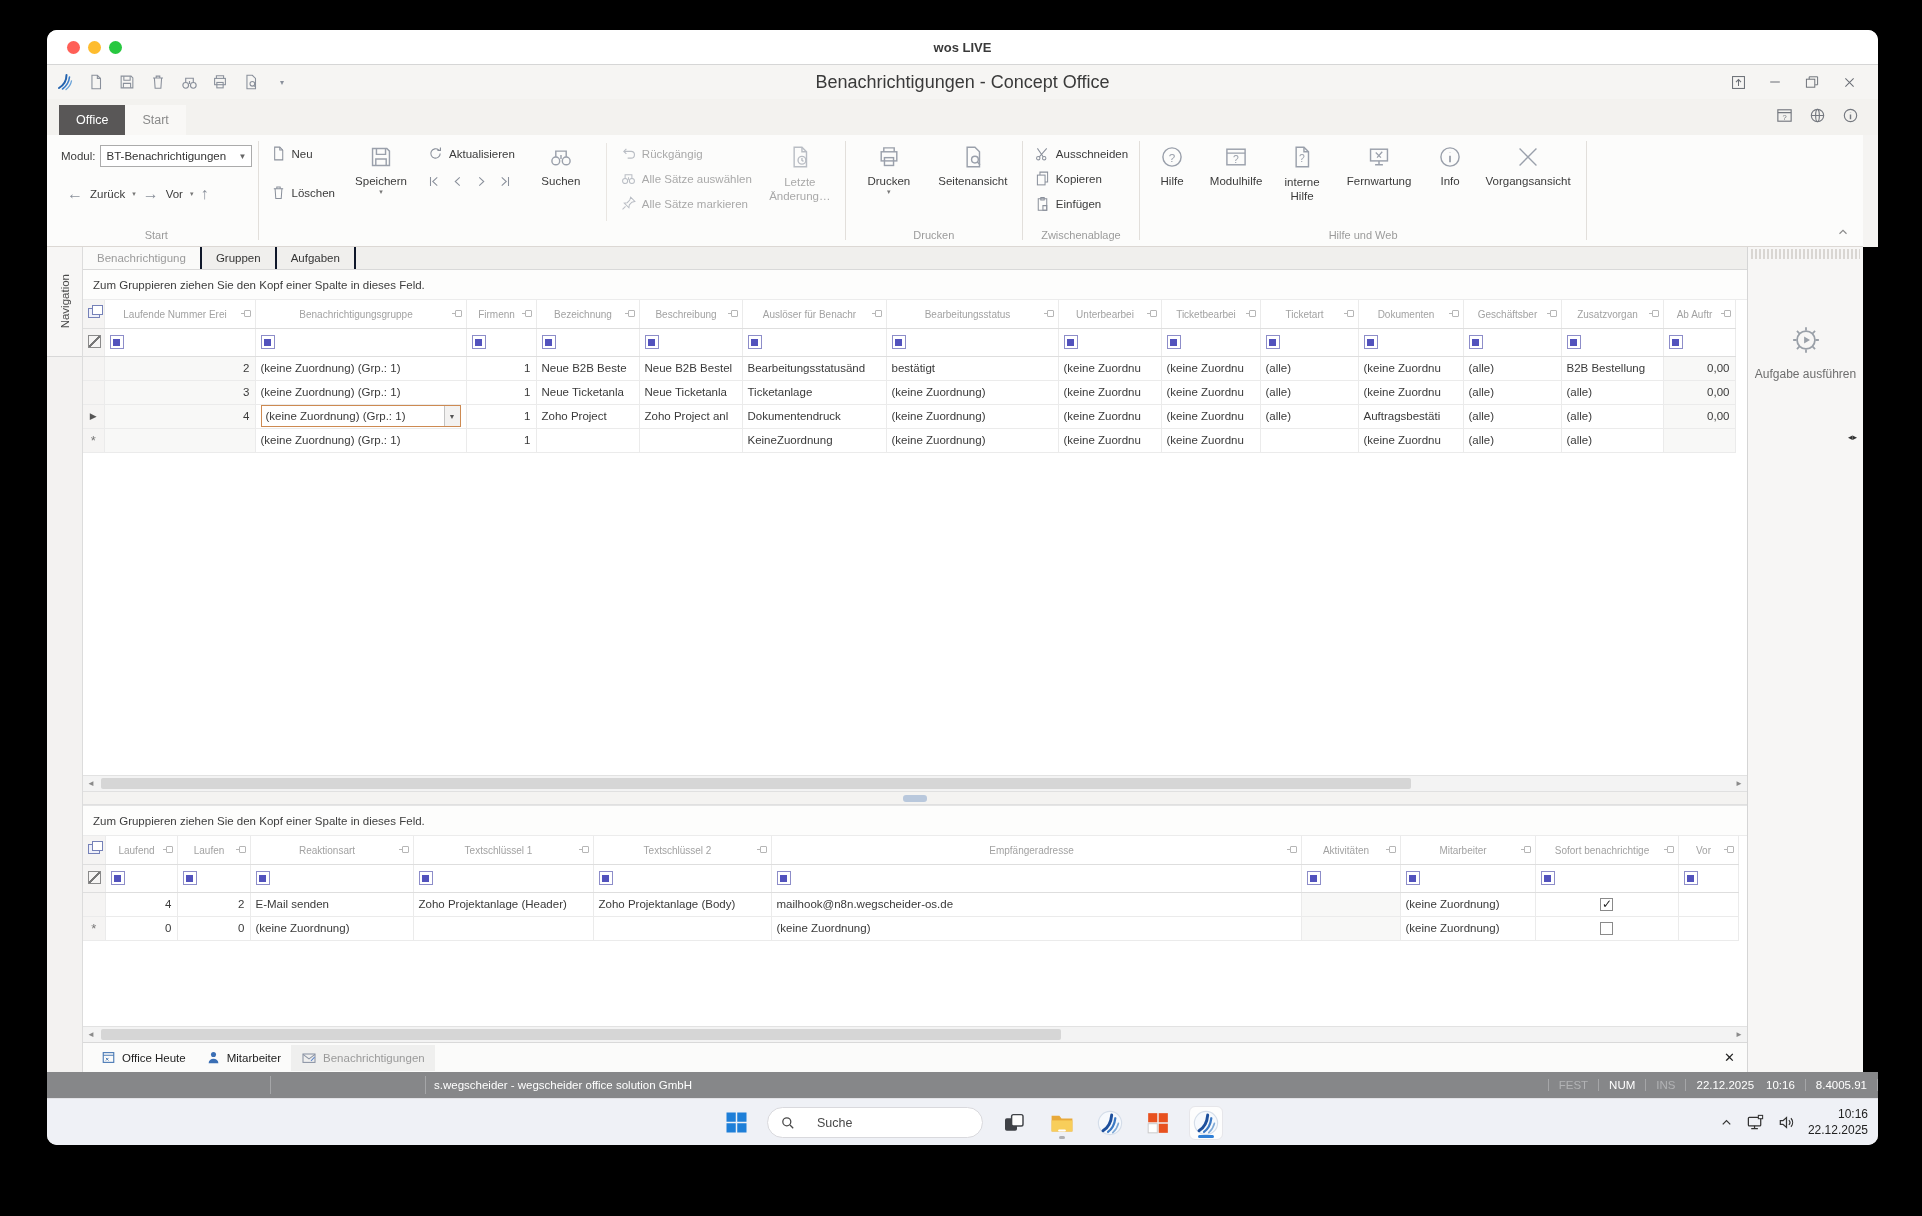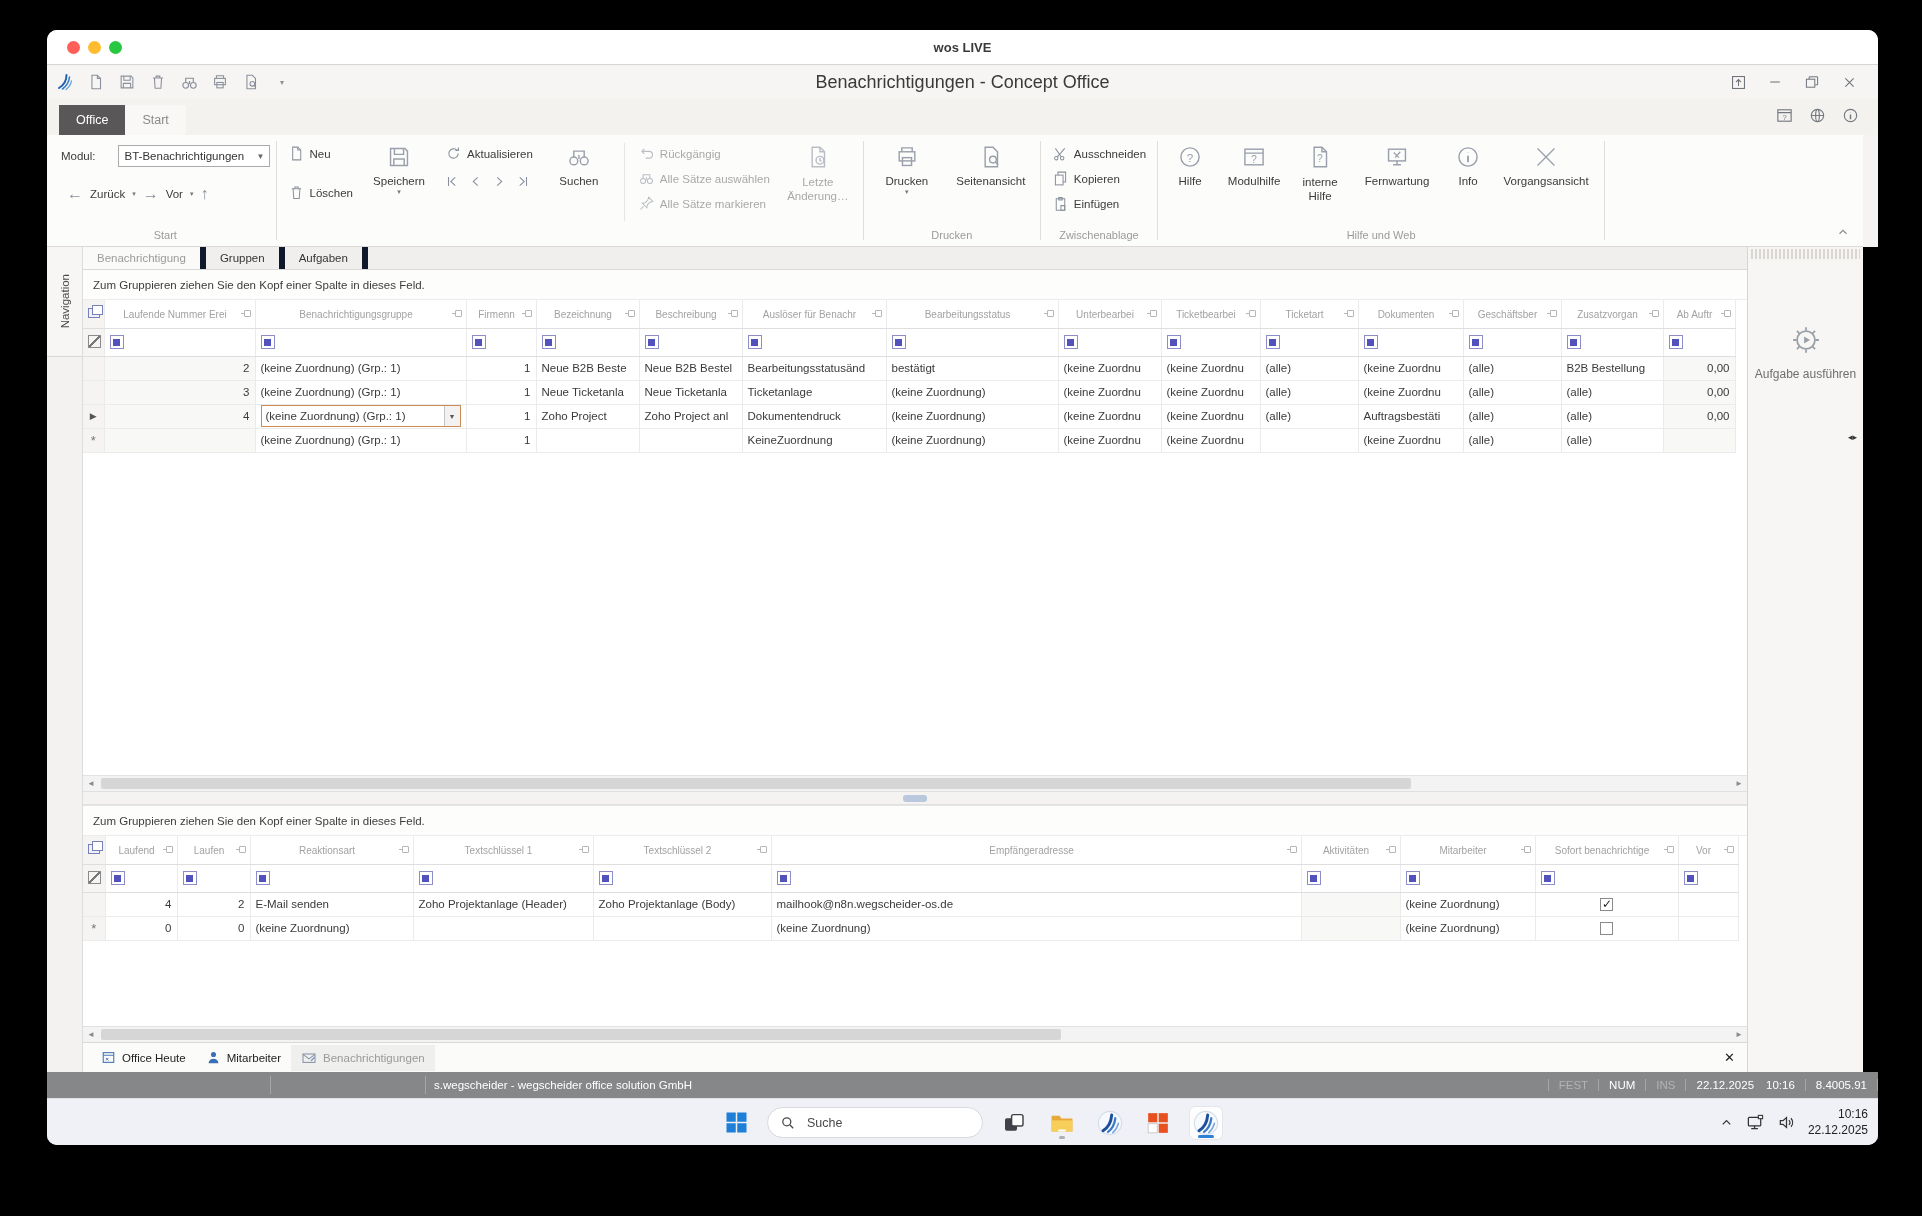--- a/index.html
+++ b/index.html
@@ -32,21 +32,21 @@
   .rtab-right{position:absolute;right:18px;top:6px;display:flex;gap:13px;color:#74787f;}
   .rtab-right span{width:20px;height:20px;display:flex;align-items:center;justify-content:center;}
   
   .ribbon{position:absolute;left:0;right:15px;top:105px;height:112px;background:#fcfcfb;
     border-bottom:1px solid #dcd8d4;display:flex;align-items:stretch;padding-left:8px;}
   .rgroup{display:flex;flex-direction:column;padding:6px 6px 0 6px;}
   .rg-content{flex:1;display:flex;align-items:flex-start;gap:4px;}
   .rg-label{height:20px;text-align:center;font-size:11px;color:#9b9b9b;line-height:18px;}
   .rsep{width:1px;background:#e2dfdb;margin:6px 0;}
   .isep{width:1px;background:#e9e6e2;margin:2px 4px;height:78px;}
-  .modul-row{display:flex;align-items:center;gap:22px;font-size:11.5px;color:#3b3b3b;margin-top:4px;}
+  .modul-row{display:flex;align-items:center;gap:4px;font-size:11.5px;color:#3b3b3b;margin-top:4px;}
   .dropdown{width:152px;height:22px;border:1px solid #ababab;background:#fff;display:flex;align-items:center;
     font-size:11.5px;color:#333;padding-left:6px;}
   .dropdown .dd-arrow{margin-left:auto;width:16px;text-align:center;color:#666;font-size:8px;}
   .nav-row{display:flex;align-items:center;gap:7px;margin-top:18px;padding-left:6px;color:#8a909b;}
   .nav-row .txt{font-size:11.5px;color:#3b3b3b;}
   .nav-row .mini{font-size:7px;color:#777;}
   .sbtn{display:flex;align-items:center;gap:5px;font-size:11.5px;color:#3b3b3b;height:25px;padding:0 5px;}
   .sbtn .ic{flex:0 0 auto;}
   .bigbtn{width:74px;display:flex;flex-direction:column;align-items:center;font-size:11.5px;color:#3b3b3b;padding-top:3px;}
   .bigbtn .icL{margin-bottom:5px;}
@@ -58,21 +58,21 @@
   .navarrows{display:flex;align-items:center;gap:9px;margin:8px 0 0 4px;color:#8a909b;}
   .ribbon-collapse{position:absolute;right:28px;top:195px;color:#8a8a8a;}
   
   .main{position:absolute;left:0;right:0;top:217px;bottom:73px;display:flex;}
   .navstrip{width:36px;background:#f3f2f1;border-right:1px solid #dcdcdc;position:relative;}
   .navtab{position:absolute;top:0;left:0;right:0;height:110px;background:#f7f6f5;border-bottom:1px solid #d8d8d8;
     display:flex;align-items:center;justify-content:center;}
   .navtab .vtext{writing-mode:vertical-rl;transform:rotate(180deg);font-size:11.5px;color:#4a4a4a;}
   .center{flex:1;display:flex;flex-direction:column;background:#fff;min-width:0;}
   .mod-tabs{height:23px;background:#f0efed;display:flex;border-bottom:1px solid #d9d9d9;font-size:11.5px;}
-  .mtab{padding:0 14px;display:flex;align-items:center;border-right:6px solid #0f172a;color:#353535;}
+  .mtab{padding:0 14px;display:flex;align-items:center;border-right:2px solid #0f172a;color:#353535;}
   .mtab.active{background:#fafaf9;color:#9b9b9b;}
   .hintbar{height:30px;display:flex;align-items:center;padding-left:10px;font-size:11.5px;color:#3d3d3d;
     background:#fdfdfc;border-bottom:1px solid #ececec;}
   .gridwrap{flex:1;min-height:0;overflow:hidden;background:#fff;position:relative;}
   .hscroll{height:16px;background:#f3f3f3;border-top:1px solid #e2e2e2;position:relative;}
   .hs-arrow{position:absolute;top:0;width:16px;height:15px;display:flex;align-items:center;justify-content:center;
     color:#8a8a8a;font-size:8px;}
   .hs-arrow.left{left:0;}
   .hs-arrow.right{right:0;}
   .hs-thumb{position:absolute;top:2px;height:11px;background:#d6d6d6;border-radius:2px;}
@@ -133,21 +133,21 @@
   .sb-right{display:flex;align-items:center;height:18px;}
   .sb-flag{padding:0 10px;border-left:1px solid #a5a6a8;}
   .sb-flag.off{color:#b2b3b5;}
   .sb-dt{padding:0 10px;border-left:1px solid #a5a6a8;display:flex;gap:12px;}
   .sb-ver{padding:0 10px;border-left:1px solid #a5a6a8;border-right:1px solid #a5a6a8;}
   
   .taskbar{position:absolute;left:0;right:0;bottom:0;height:47px;background:#eff1f6;border-top:1px solid #e2e2e6;}
   .tb-center{position:absolute;left:672px;top:0;height:47px;display:flex;align-items:center;gap:14px;}
   .tb-ic{width:34px;height:34px;display:flex;align-items:center;justify-content:center;border-radius:6px;position:relative;}
   .tb-search{width:216px;height:31px;background:#fff;border:1px solid #d9d9dd;border-radius:16px;
-    display:flex;align-items:center;padding-left:12px;gap:9px;}
+    display:flex;align-items:center;padding-left:12px;gap:19px;}
   .tb-search input{border:none;outline:none;font-size:12.5px;color:#444;width:140px;background:transparent;
     font-family:"Liberation Sans","DejaVu Sans",sans-serif;}
   .tb-search input::placeholder{color:#494949;opacity:1;}
   .tb-ic.active{background:#fdfdfd;border:1px solid #e6e6ea;}
   .tb-ic .runline{position:absolute;bottom:1px;left:50%;margin-left:-8px;width:16px;height:3px;border-radius:2px;background:#2f7fd6;}
   .tb-ic .runline.small{margin-left:-3px;width:6px;background:#b0b0b3;}
   .tb-tray{position:absolute;right:10px;top:0;height:47px;display:flex;align-items:center;gap:12px;color:#333;}
   .tb-clock{text-align:right;font-size:12px;color:#222;line-height:1.3;}
   svg{display:block;}
 </style>

